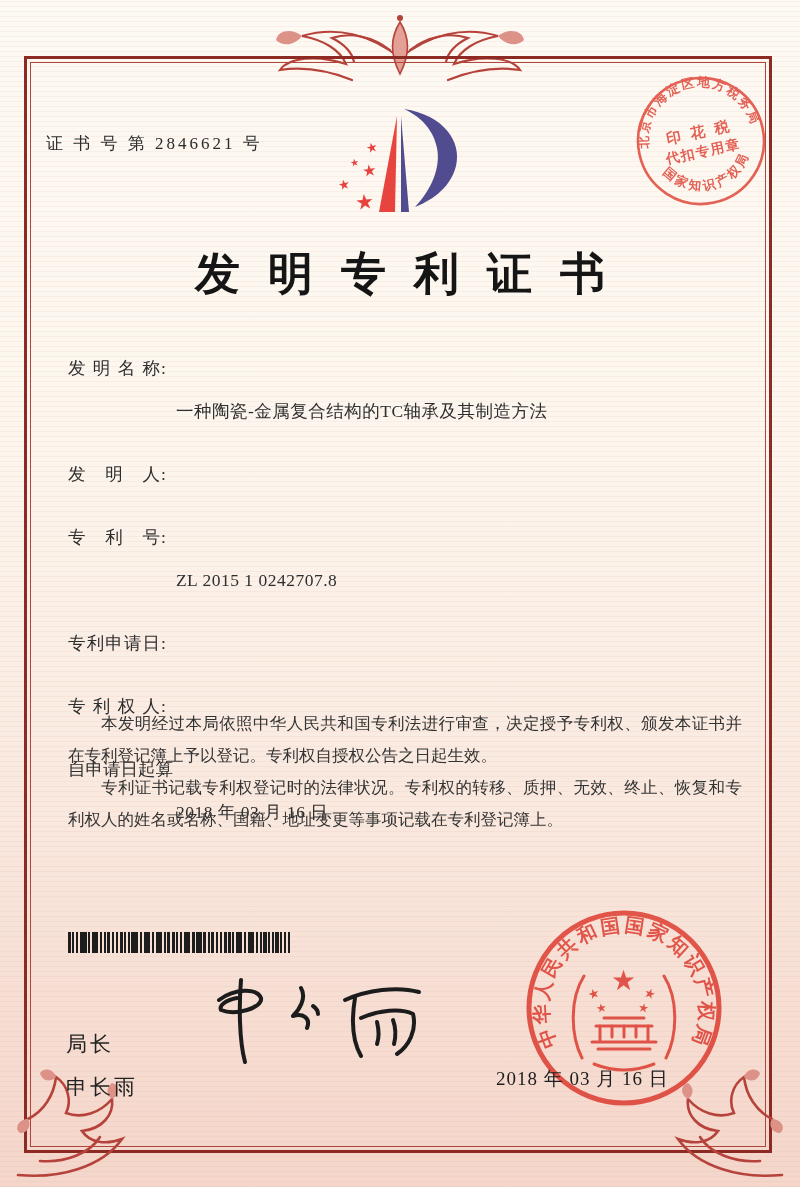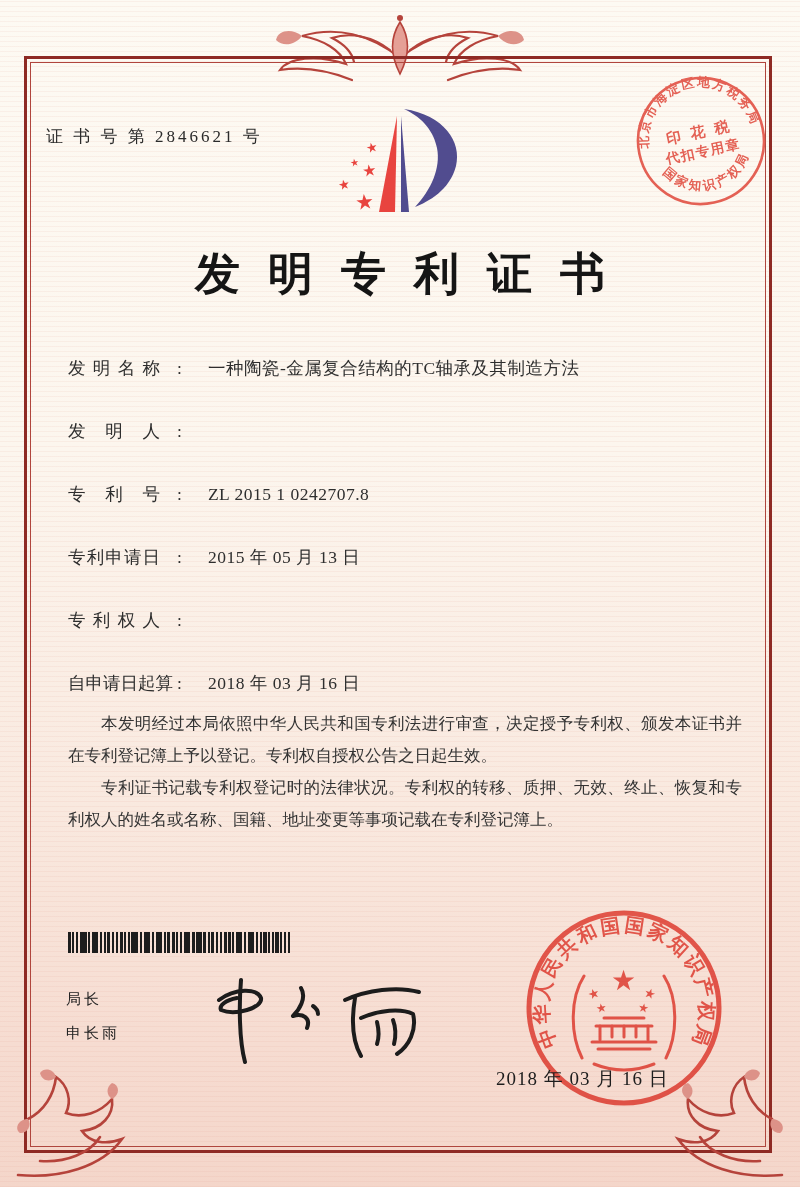--- a/index.html
+++ b/index.html
@@ -7,41 +7,41 @@
     position:relative;width:800px;height:1187px;overflow:hidden;
     font-family:"Liberation Serif","DejaVu Serif",serif;
     background:
       repeating-linear-gradient(0deg, rgba(226,146,132,0.10) 0 1px, rgba(255,255,255,0) 1px 5px),
       linear-gradient(180deg,#fdfaf3 0%,#fcf6ee 38%,#f9e9df 68%,#f6dcd1 88%,#f4d6ca 100%);
   }
   
   .frame{position:absolute;left:24px;top:56px;right:28px;bottom:34px;border:3px solid #8e2a24;}
   .frame-inner{position:absolute;inset:3px;border:1px solid #b0453d;}
   
-  .cert-no{position:absolute;left:46px;top:125px;font-size:17px;letter-spacing:3px;color:#2b2b2b;}
+  .cert-no{position:absolute;left:46px;top:132px;font-size:17px;letter-spacing:3px;color:#2b2b2b;}
   .logo{position:absolute;left:328px;top:96px;width:148px;height:138px;}
   .stamp{position:absolute;left:634px;top:74px;width:134px;height:134px;transform:rotate(-12deg);opacity:.92;}
   .title{position:absolute;left:0;right:0;top:244px;text-align:center;
          font-size:45px;font-weight:700;letter-spacing:28px;text-indent:28px;color:#151515;}
   
   .fields{position:absolute;left:68px;right:54px;top:356px;font-size:17.5px;color:#2e2e2e;}
-  .f-row{display:flex;align-items:flex-start;line-height:25px;margin-bottom:38px;white-space:nowrap;gap:16px;}
+  .f-row{display:flex;align-items:flex-start;line-height:25px;margin-bottom:38px;white-space:nowrap;}
   .f-label{display:inline-block;width:92px;text-align:justify;text-align-last:justify;flex:0 0 92px;}
   .f-colon{margin:0 10px 0 1px;}
-  .f-value{letter-spacing:0.5px;}
+  .f-value{letter-spacing:0.5px;margin-top:43px;}
   
   .body-text{position:absolute;left:68px;right:58px;top:708px;font-size:16.5px;line-height:32px;color:#333;text-align:justify;}
   .body-text p{margin:0;text-indent:2em;}
   
   .barcode{position:absolute;left:68px;top:932px;width:222px;height:21px;
     background-image:
       repeating-linear-gradient(90deg,#1d1d1d 0 2px,rgba(0,0,0,0) 2px 4px),
       repeating-linear-gradient(90deg,#1d1d1d 0 1px,rgba(0,0,0,0) 1px 9px),
       repeating-linear-gradient(90deg,#1d1d1d 0 3px,rgba(0,0,0,0) 3px 13px);}
-  .director{position:absolute;left:66px;top:990px;font-size:15px;letter-spacing:3px;color:#222;}
+  .director{position:absolute;left:66px;top:1030px;font-size:21px;letter-spacing:3px;color:#222;}
   .director div{margin-bottom:15px;}
   .signature{position:absolute;left:195px;top:966px;width:250px;height:102px;}
   .seal{position:absolute;left:522px;top:906px;width:204px;height:204px;opacity:.93;mix-blend-mode:multiply;}
   .issue-date{position:absolute;left:496px;top:1066px;font-size:19px;letter-spacing:1px;color:#1d1d1d;z-index:6;}
   
   .orn-top{position:absolute;left:240px;top:6px;width:320px;height:78px;}
   .orn-br{position:absolute;right:10px;bottom:4px;width:150px;height:118px;}
   .orn-bl{position:absolute;left:10px;bottom:4px;width:150px;height:118px;transform:scaleX(-1);}
 </style>
 </head>
@@ -129,21 +129,20 @@
         <span class="f-colon">:</span>
     </div>
     <div class="f-row">
       <span class="f-label">专利号</span>
         <span class="f-colon">:</span>
         <span class="f-value">ZL 2015 1 0242707.8</span>
     </div>
     <div class="f-row">
       <span class="f-label">专利申请日</span>
         <span class="f-colon">:</span>
-        <span class="f-value">2015 年 05 月 13 日</span>
     </div>
     <div class="f-row">
       <span class="f-label">专利权人</span>
         <span class="f-colon">:</span>
     </div>
     <div class="f-row">
       <span class="f-label">自申请日起算</span>
         <span class="f-colon">:</span>
         <span class="f-value">2018 年 03 月 16 日</span>
     </div>

